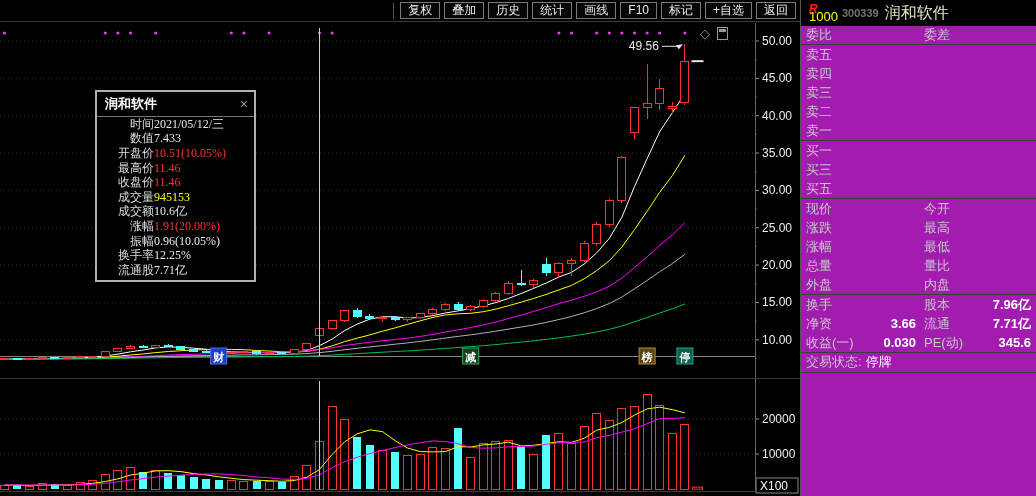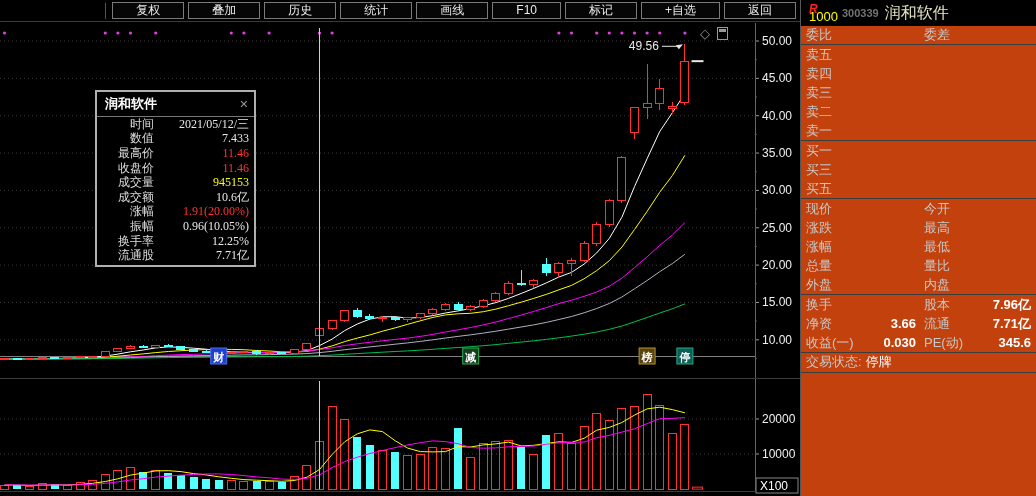--- a/index.html
+++ b/index.html
@@ -4,32 +4,32 @@
 <style>
   html,body{margin:0;padding:0;background:#000;}
   body{width:1036px;height:496px;position:relative;overflow:hidden;
        font-family:"Liberation Sans","DejaVu Sans",sans-serif;color:#c8c8c8;}
   
   .toolbar{position:absolute;left:0;top:0;width:800px;height:22px;background:#000;
            border-bottom:1px solid #3a3a3a;display:flex;align-items:center;
            justify-content:flex-end;gap:4px;padding-right:4px;box-sizing:border-box;}
   .tb-sep{width:1px;height:16px;background:#555;margin-right:2px;}
   .tbtn{background:#060606;border:1px solid #7a7a7a;color:#ececec;font-size:12px;
-        height:17px;line-height:15px;padding:0 23px;cursor:pointer;white-space:nowrap;}
+        height:17px;line-height:15px;padding:0 7px;cursor:pointer;white-space:nowrap;}
   
   .titlebar{position:absolute;left:800px;top:0;width:236px;height:26px;background:#000;
             border-left:1px solid #565656;display:flex;align-items:center;box-sizing:border-box;}
   .logo{display:flex;flex-direction:column;align-items:flex-start;line-height:8px;
         margin:0 4px 0 8px;}
   .logo .r{color:#ff2020;font-weight:bold;font-size:12px;font-style:italic;}
   .logo .k{color:#ffff00;font-size:13px;}
   .scode{color:#737373;font-size:11px;font-weight:bold;margin-right:6px;}
   .sname{color:#e2e2c0;font-size:16px;}
   
-  .sidebar{position:absolute;left:800px;top:26px;width:236px;bottom:0;background:#c2410c;
+  .sidebar{position:absolute;left:800px;top:26px;width:236px;bottom:0;background:#a21caf;
            border-left:1px solid #565656;box-sizing:border-box;font-size:13px;}
   .sdiv{height:1px;background:#3c3c3c;}
   .qrow,.obrow{display:flex;align-items:center;height:19px;padding:0 5px;}
   .qrow .l{width:64px;color:#c8c8c8;white-space:nowrap;}
   .qrow .v1{width:46px;text-align:right;color:#fff;font-weight:bold;white-space:nowrap;}
   .qrow .l2{width:60px;color:#c8c8c8;margin-left:8px;white-space:nowrap;}
   .qrow .v2{flex:1;text-align:right;color:#fff;font-weight:bold;white-space:nowrap;}
   .obrow .l{color:#c8c8c8;}
   .status{height:19px;display:flex;padding:0 5px;}
   .status .sv{color:#fff;margin-left:4px;}
@@ -40,21 +40,21 @@
   .winbox{width:9px;height:11px;border:1px solid #999;position:relative;display:inline-block;}
   .winbox::after{content:"";position:absolute;left:1px;top:1px;right:1px;height:3px;background:#999;}
   
   .popup{position:absolute;left:95px;top:90px;width:157px;background:#000;
          border:2px solid #b0b0b0;box-sizing:content-box;font-size:12px;z-index:5;}
   .ptitle{display:flex;align-items:center;height:24px;border-bottom:1px solid #777;}
   .ptitle .t{color:#fff;font-weight:bold;font-size:13px;margin-left:8px;flex:1;}
   .ptitle .x{color:#9a9a9a;font-size:14px;margin-right:6px;cursor:pointer;}
   .prow{display:flex;height:14.6px;align-items:center;padding:0 5px;font-family:Liberation Serif, serif;}
   .plabel{width:52px;text-align:right;color:#ddd;white-space:nowrap;}
-  .pval{flex:1;text-align:right;white-space:nowrap;}
+  .pval{flex:1;white-space:nowrap;}
   .c-white{color:#e8e8e8;} .c-red{color:#ff3232;} .c-yellow{color:#ffff00;}
 </style>
 </head>
 <body>
 
 <svg id="chart-svg" width="1036" height="496">
     <g>
       <line x1="0" y1="41" x2="755" y2="41" stroke="#383838" stroke-dasharray="1 3"></line>
       <line x1="755" y1="41" x2="759" y2="41" stroke="#999"></line>
       <line x1="755" y1="59.675" x2="757" y2="59.675" stroke="#555"></line>
@@ -469,20 +469,24 @@
   </div>
   <div class="prow">
       <span class="plabel">时间</span>
       <span class="pval c-white">2021/05/12/三</span>
     </div>
   <div class="prow">
       <span class="plabel">数值</span>
       <span class="pval c-white">7.433</span>
     </div>
   <div class="prow">
+      <span class="plabel">开盘价</span>
+      <span class="pval c-red">10.51(10.05%)</span>
+    </div>
+  <div class="prow">
       <span class="plabel">最高价</span>
       <span class="pval c-red">11.46</span>
     </div>
   <div class="prow">
       <span class="plabel">收盘价</span>
       <span class="pval c-red">11.46</span>
     </div>
   <div class="prow">
       <span class="plabel">成交量</span>
       <span class="pval c-yellow">945153</span>

